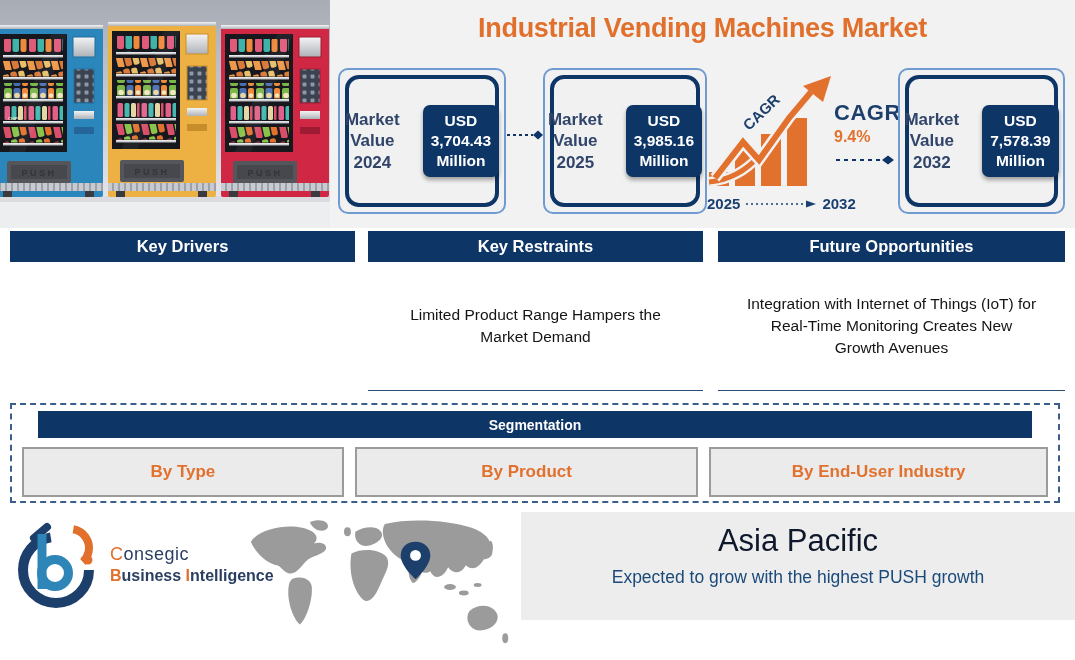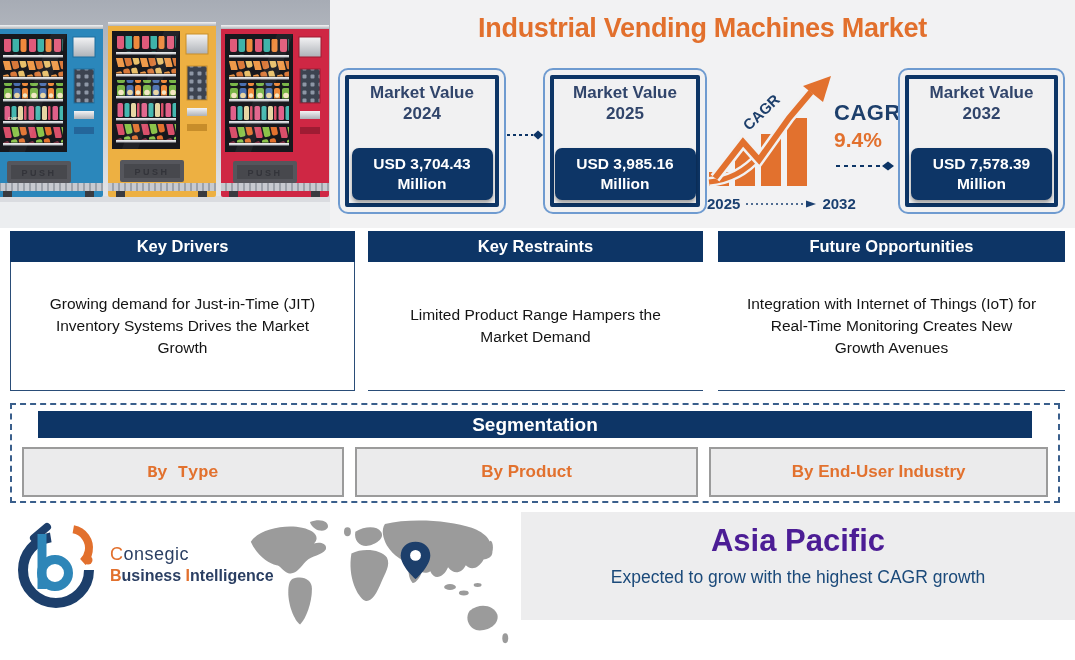--- a/index.html
+++ b/index.html
@@ -8,36 +8,36 @@
 
   
   .top { position:absolute; left:0; top:0; width:1075px; height:228px; background:#f2f2f3; }
   .vending-svg { position:absolute; left:0; top:0; }
   .main-title { position:absolute; left:330px; top:13px; width:745px; text-align:center;
     font-size:27px; font-weight:bold; color:#e2702d; letter-spacing:-0.3px; }
 
   .cards-row { position:absolute; left:330px; top:66px; width:745px; height:150px; }
   .mv-card { position:absolute; top:2px; height:146px; border:2px solid #6f9bd0; border-radius:10px;
     padding:5px; background:#f1f1f2; }
-  .mv-inner { width:100%; height:100%; border:4px solid #0d3566; border-radius:2px;
-    display:flex; flex-direction:column; align-items:center; justify-content:center; gap:23px; background:#f1f1f2; }
+  .mv-inner { width:100%; height:100%; border:4px solid #0d3566; border-radius:14px;
+    display:flex; flex-direction:row; align-items:center; justify-content:center; gap:23px; background:#f1f1f2; }
   .mv-title { text-align:center; color:#31456b; font-size:17px; font-weight:bold; line-height:1.25; }
   .mv-title span { display:block; }
   .mv-pill { background:#0d3566; color:#fff; font-weight:bold; font-size:15.5px; text-align:center;
     padding:6px 8px; border-radius:7px; line-height:1.3; width:141px; box-shadow:0 3px 4px rgba(0,0,0,.35); }
   .card-1 { left:8px;  width:168px; }
   .card-2 { left:213px; width:164px; }
   .card-3 { left:568px; width:167px; }
   .conn-1 { position:absolute; left:177px; top:62px; }
 
   .cagr-block { position:absolute; left:377px; top:2px; width:186px; height:146px; }
   .cagr-chart { position:absolute; left:0; top:6px; }
   .cagr-side { position:absolute; left:127px; top:32px; width:60px; }
   .cagr-word  { color:#1d3f6b; font-size:22px; font-weight:bold; letter-spacing:0.5px; }
-  .cagr-pct   { color:#e2712e; font-size:21px; font-weight:bold; margin-top:2px; }
+  .cagr-pct   { color:#e2712e; font-size:16px; font-weight:bold; margin-top:2px; }
   .cagr-conn  { margin-top:8px; margin-left:2px; }
   .cagr-years { position:absolute; left:0; bottom:2px; width:160px; display:flex; align-items:center; gap:4px;
     color:#1b4070; font-size:15px; font-weight:bold; }
 
   
   .info-row { position:absolute; left:0; top:231px; width:1051px; height:162px; background:#fff; }
   .ibox { position:absolute; top:0; }
   .ibox-h { height:31px; background:#0d3566; color:#fff; font-weight:bold; font-size:16.5px;
     display:flex; align-items:center; justify-content:center; }
   .ibox-b { background:#fff; height:129px; display:flex; align-items:center; justify-content:center;
@@ -45,39 +45,39 @@
   .box-a { left:10px;  width:345px; }
   .box-a .ibox-b { border:1px solid #2a4d78; border-top:none; }
   .box-b { left:368px; width:335px; }
   .box-c { left:718px; width:347px; }
   .box-b .ibox-b, .box-c .ibox-b { border-bottom:1px solid #2a4d78; }
   .chev { position:absolute; top:284px; }
   .chev-1 { left:353px; } .chev-2 { left:701px; }
 
   
   .seg { position:absolute; left:10px; top:403px; width:1050px; height:100px; border:2px dashed #3a5f8c; background:#fff; }
-  .seg-h { margin:6px 26px 0; height:27px; background:#0d3566; color:#fff; font-weight:bold; font-size:19px;
+  .seg-h { margin:6px 26px 0; height:27px; background:#0d3566; color:#fff; font-weight:bold; font-size:14px;
     display:flex; align-items:center; justify-content:center; }
   .seg-row { display:flex; margin:9px 10px 0; gap:11px; height:50px; }
   .seg-box { background:#ebebec; border:2px solid #9b9b9b; display:flex; align-items:center; justify-content:center;
     color:#e2712e; font-weight:bold; font-size:17px; }
-  .seg-1 { flex:320;font-family:Liberation Mono, monospace; } .seg-2 { flex:342; } .seg-3 { flex:337; }
+  .seg-1 { flex:320; } .seg-2 { flex:342; } .seg-3 { flex:337; }
 
   
   .bottom { position:absolute; left:0; top:512px; width:1075px; height:148px; background:#fff; }
   .logo { position:absolute; left:14px; top:8px; display:flex; align-items:center; gap:8px; }
   .logo-l1 { font-size:18px; font-weight:normal; color:#2b3f63; letter-spacing:0.5px; }
   .logo-l2 { font-size:16px; font-weight:bold; color:#2b3f63; margin-top:2px; }
   .accent { color:#e2702d; }
   .map-svg { position:absolute; left:236px; top:4px; }
   .regional { position:absolute; left:521px; top:0; width:554px; height:148px; }
   .reg-h { height:40px; background:#0d3566; color:#fff; font-weight:bold; font-size:19px; letter-spacing:0.5px;
     display:flex; align-items:center; justify-content:center; }
   .reg-b { height:108px; background:#ededee; text-align:center; }
-  .reg-region { color:#4c1d95; font-size:31px; font-weight:bold; padding-top:11px; }
+  .reg-region { color:#0f172a; font-size:31px; font-weight:normal; padding-top:11px; }
   .reg-sub { color:#1b4a7a; font-size:17.5px; margin-top:8px; }
 </style>
 </head>
 <body>
 
 <div class="canvas">
 
   <div class="top">
 
     <svg class="vending-svg" width="330" height="228" viewBox="0 0 330 228">
@@ -273,21 +273,20 @@
           </div>
           <div class="mv-pill">USD 7,578.39 Million</div>
         </div>
       </div>
     </div>
   </div>
 
   <div class="info-row">
     <div class="ibox box-a">
       <div class="ibox-h">Key Drivers</div>
-      <div class="ibox-b">Growing demand for Just-in-Time (JIT) Inventory Systems Drives the Market Growth</div>
     </div>
     <div class="ibox box-b">
       <div class="ibox-h">Key Restraints</div>
       <div class="ibox-b">Limited Product Range Hampers the Market Demand</div>
     </div>
     <div class="ibox box-c">
       <div class="ibox-h">Future Opportunities</div>
       <div class="ibox-b">Integration with Internet of Things (IoT) for Real-Time Monitoring Creates New Growth Avenues</div>
     </div>
     <svg class="chev chev-1" width="40" height="50">
@@ -345,18 +344,18 @@
       </g>
       <g>
         <path d="M181,26 C172,26 166,32 166,40 C166,51 181,64 181,64 C181,64 196,51 196,40 C196,32 190,26 181,26 Z" fill="#1d3f6b"></path>
         <circle cx="181" cy="40" r="5.5" fill="#ffffff"></circle>
       </g>
     </svg>
 
     <div class="regional">
       <div class="reg-b">
         <div class="reg-region">Asia Pacific</div>
-        <div class="reg-sub">Expected to grow with the highest CAGR growth</div>
+        <div class="reg-sub">Expected to grow with the highest PUSH growth</div>
       </div>
     </div>
   </div>
 
 </div>
 
 </body></html>

